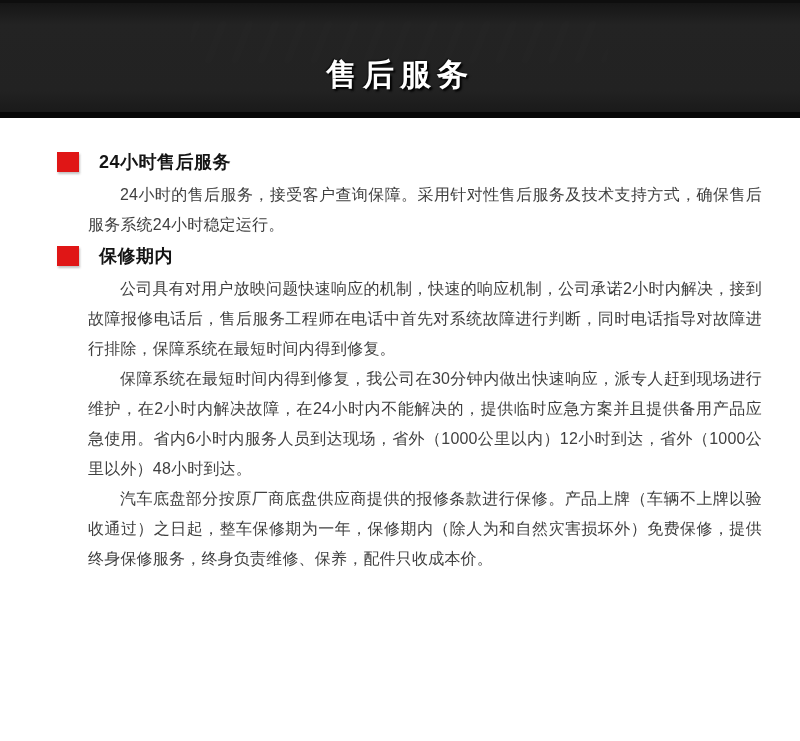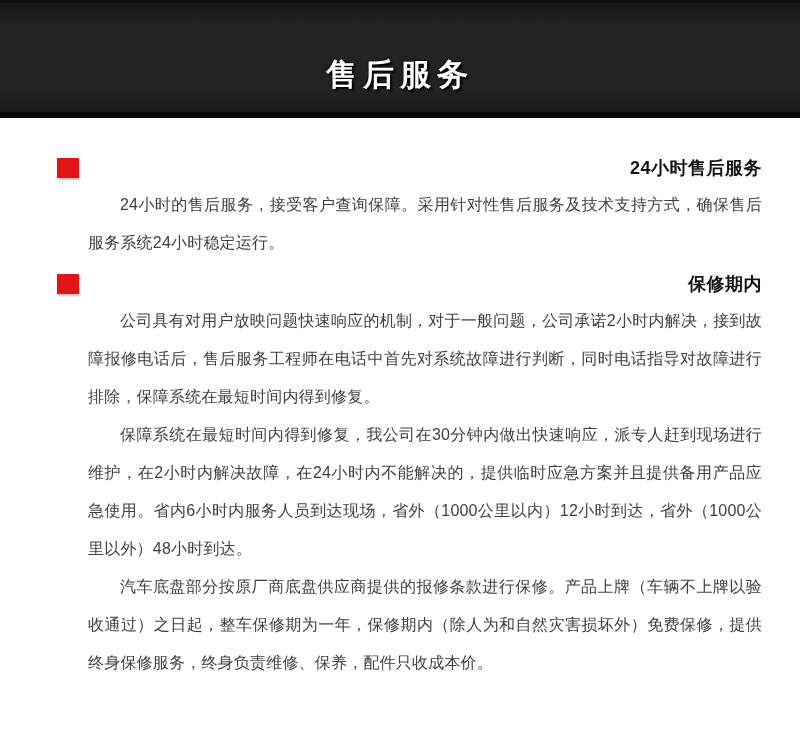--- a/index.html
+++ b/index.html
@@ -51,43 +51,42 @@
     transform: skewX(-12deg);
     pointer-events: none;
   }
   
   .content {
     padding: 28px 38px 0 57px;
   }
   .section-heading {
     display: flex;
     align-items: center;
-    gap: 7px;
-    margin: 10px 0 6px 0;
+    gap: 20px;
+    margin: 4px 0 6px 0;
     height: 24px;
-    justify-content: space-between;
   }
   .bullet {
     width: 22px;
     height: 20px;
     background: #e01616;
     box-shadow: 1px 2px 2px rgba(120,120,120,0.45);
     flex: 0 0 auto;
   }
   .heading-text {
     font-size: 18px;
     font-weight: bold;
     color: #141414;
     letter-spacing: 0.5px;
   }
   .para {
     margin: 0 0 0 31px;
     text-indent: 2em;
     font-size: 16px;
-    line-height: 38px;
+    line-height: 30px;
     color: #3f3f3f;
     text-align: justify;
     letter-spacing: 0.2px;
   }
 </style>
 </head>
 <body>
 
 <div class="page">
 
@@ -107,21 +106,21 @@
     </div>
 
     <div class="section">
       <div class="section-heading">
         <span class="bullet"></span>
         <span class="heading-text">保修期内</span>
       </div>
     </div>
 
     <div class="section">
-      <p class="para">公司具有对用户放映问题快速响应的机制，对于一般问题，公司承诺2小时内解决，接到故障报修电话后，售后服务工程师在电话中首先对系统故障进行判断，同时电话指导对故障进行排除，保障系统在最短时间内得到修复。</p>
+      <p class="para">公司具有对用户放映问题快速响应的机制，快速的响应机制，公司承诺2小时内解决，接到故障报修电话后，售后服务工程师在电话中首先对系统故障进行判断，同时电话指导对故障进行排除，保障系统在最短时间内得到修复。</p>
       <p class="para">保障系统在最短时间内得到修复，我公司在30分钟内做出快速响应，派专人赶到现场进行维护，在2小时内解决故障，在24小时内不能解决的，提供临时应急方案并且提供备用产品应急使用。省内6小时内服务人员到达现场，省外（1000公里以内）12小时到达，省外（1000公里以外）48小时到达。</p>
     </div>
 
     <div class="section">
       <p class="para">汽车底盘部分按原厂商底盘供应商提供的报修条款进行保修。产品上牌（车辆不上牌以验收通过）之日起，整车保修期为一年，保修期内（除人为和自然灾害损坏外）免费保修，提供终身保修服务，终身负责维修、保养，配件只收成本价。</p>
     </div>
 
   </div>
 </div>
 

